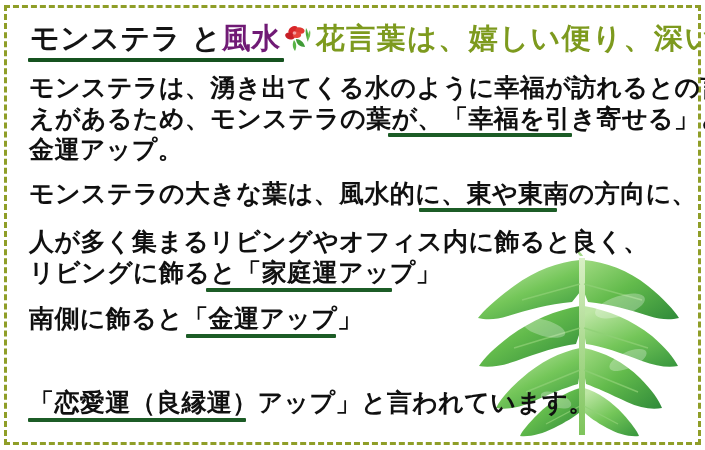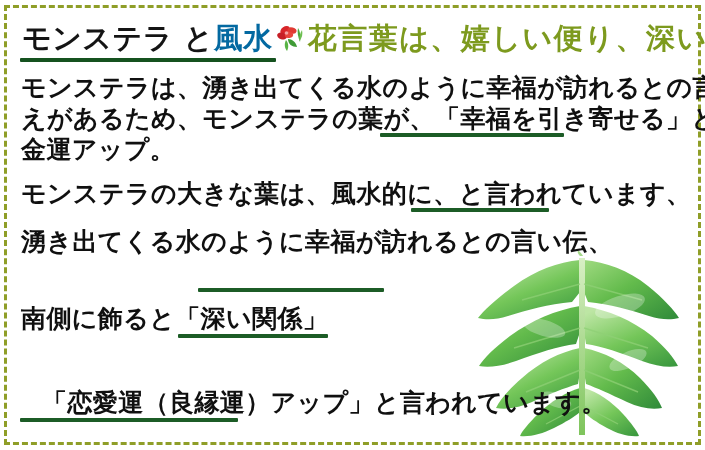--- a/index.html
+++ b/index.html
@@ -39,21 +39,21 @@
     top: 232px;
     width: 232px;
     height: 208px;
     z-index: 1;
   }
   #leaf-art svg { display: block; width: 100%; height: 100%; }
 
   
   #text-layer {
     position: absolute;
-    left: 8px; top: 0;
+    left: 16px; top: 0;
     width: 667px; height: 450px;
     z-index: 2;
   }
 
   .line {
     position: absolute;
     white-space: nowrap;
     font-family: "DejaVu Sans", "Liberation Sans", sans-serif;
     font-weight: bold;
     color: #101010;
@@ -71,21 +71,21 @@
     white-space: nowrap;
   }
   .title-seg {
     font-family: "DejaVu Sans", "Liberation Sans", sans-serif;
     font-weight: bold;
     font-size: 29px;
     line-height: 34px;
     letter-spacing: 0.5px;
   }
   .title-black { color: #141414; }
-  .title-green { color: #0369a1; }
+  .title-green { color: #701a75; }
   .title-olive { color: #7d9a1e; letter-spacing: 1.5px; }
 
   #title-underline {
     position: absolute;
     left: 12px;
     top: 58px;
     width: 256px;
     height: 4px;
     background: #15521f;
     border-radius: 1px;
@@ -204,26 +204,27 @@
 
       <span class="title-seg title-olive">花言葉は、嬉しい便り、深い関係</span>
     </div>
     <div id="title-underline"></div>
 
     <div class="line body-line" style="left:13px; top:74px;">モンステラは、湧き出てくる水のように幸福が訪れるとの言い伝</div>
     <div class="line body-line" style="left:13px; top:105px;">えがあるため、モンステラの葉が、「幸福を引き寄せる」ともいわ</div>
     <div class="line body-line" style="left:13px; top:136px;">金運アップ。</div>
     <div class="uline" style="left:372px; top:133px; width:184px;"></div>
 
-    <div class="line body-line" style="left:13px; top:180px;">モンステラの大きな葉は、風水的に、と言われています、</div>
+    <div class="line body-line" style="left:13px; top:180px;">モンステラの大きな葉は、風水的に、東や東南の方向に、</div>
     <div class="uline" style="left:403px; top:208px; width:138px;"></div>
 
-    <div class="line body-line" style="left:13px; top:228px;">湧き出てくる水のように幸福が訪れるとの言い伝、</div>
+    <div class="line body-line" style="left:13px; top:228px;">人が多く集まるリビングやオフィス内に飾ると良く、</div>
+    <div class="line body-line" style="left:13px; top:259px;">リビングに飾ると「家庭運アップ」</div>
     <div class="uline" style="left:190px; top:288px; width:186px;"></div>
 
-    <div class="line body-line" style="left:13px; top:305px;">南側に飾ると「深い関係」</div>
+    <div class="line body-line" style="left:13px; top:305px;">南側に飾ると「金運アップ」</div>
     <div class="uline" style="left:170px; top:334px; width:150px;"></div>
 
-    <div class="line body-line" style="left:13px; top:389px;margin-left:21px;">「恋愛運（良縁運）アップ」と言われています。</div>
+    <div class="line body-line" style="left:13px; top:389px;">「恋愛運（良縁運）アップ」と言われています。</div>
     <div class="uline" style="left:12px; top:418px; width:218px;"></div>
 
   </div>
 </div>
 
 </body></html>

